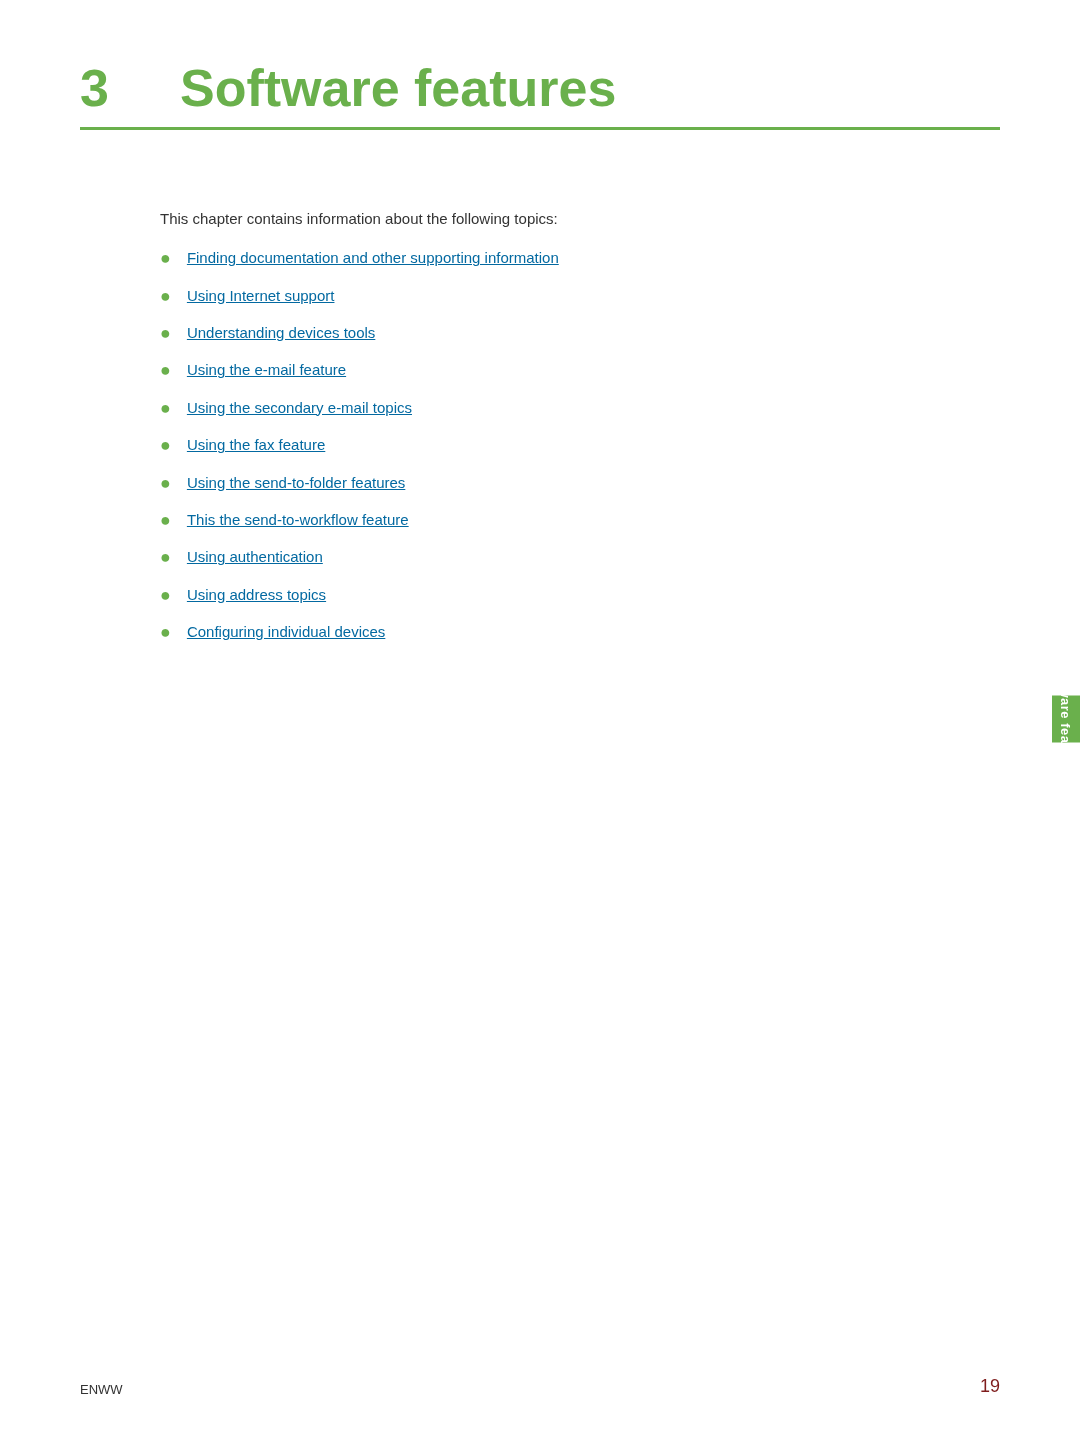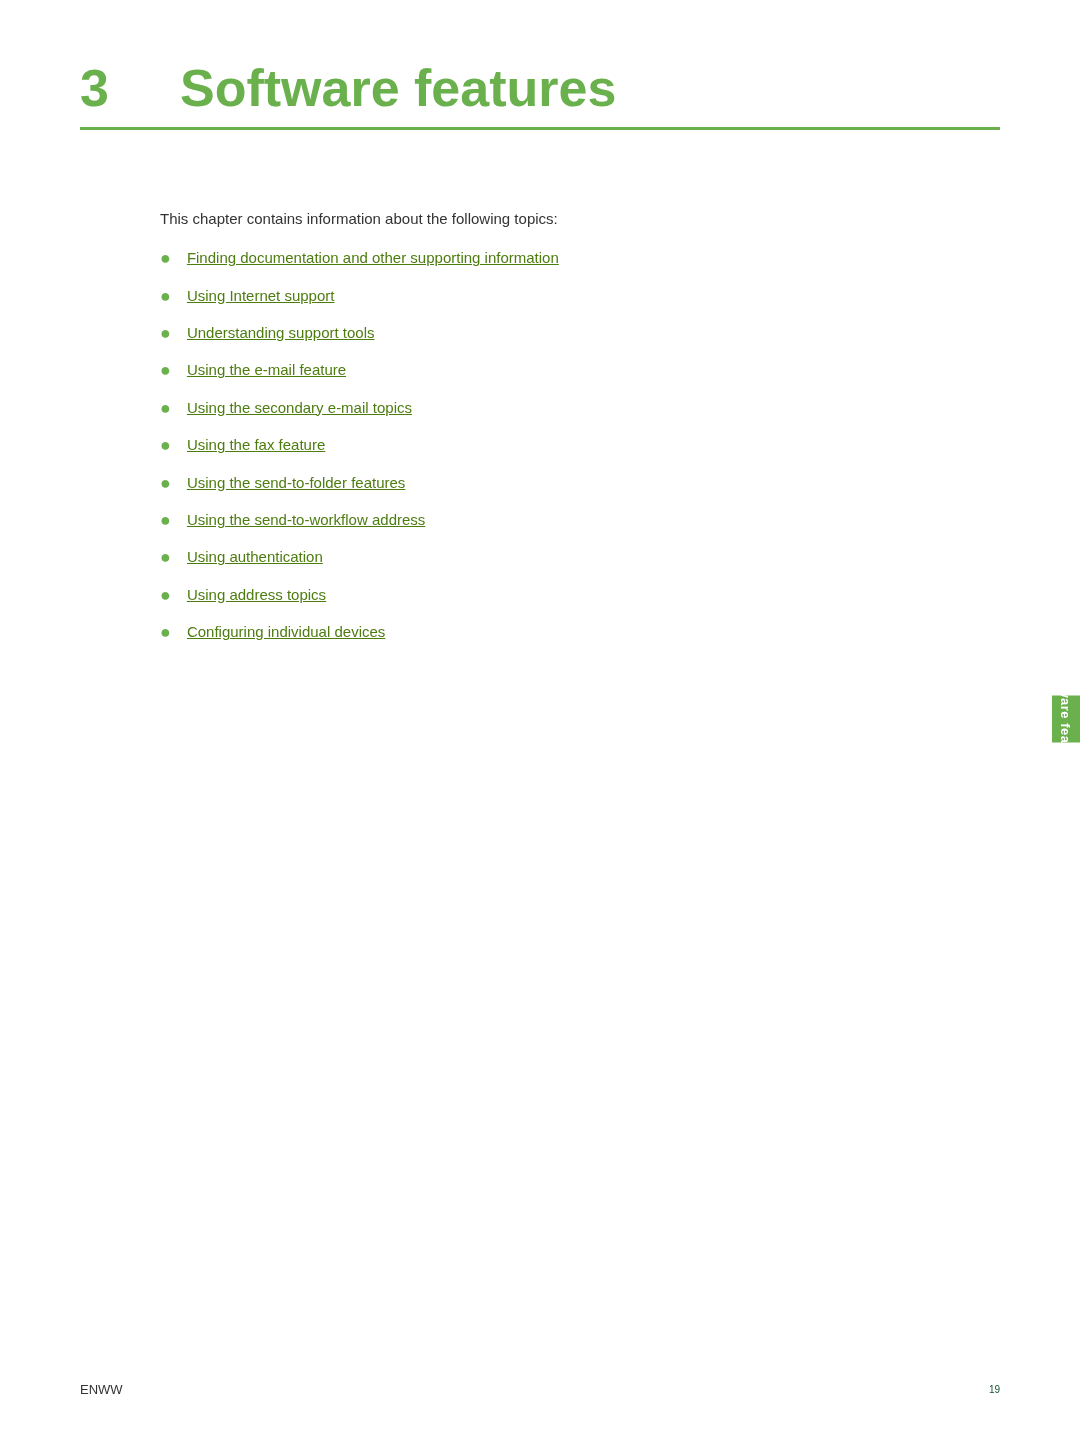--- a/index.html
+++ b/index.html
@@ -70,21 +70,21 @@
 
     .bullet {
       color: #6ab04c;
       font-size: 18px;
       margin-right: 16px;
       line-height: 1.3;
       flex-shrink: 0;
     }
 
     .topic-link {
-      color: #4d7c0f;
+      color: #0369a1;
       cursor: pointer;
       line-height: 1.4;
     }
 
     
     .side-tab {
       position: fixed;
       right: 0;
       top: 50%;
       transform: translateY(-50%);
@@ -107,33 +107,33 @@
     }
 
     
     .page-footer {
       position: absolute;
       bottom: 40px;
       left: 80px;
       right: 80px;
       display: flex;
       justify-content: space-between;
-      align-items: center;
+      align-items: flex-end;
       font-size: 13px;
       color: #333333;
     }
 
     .footer-left {
       font-size: 13px;
       color: #333333;
     }
 
     .footer-right {
-      font-size: 10px;
-      color: #14532d;
+      font-size: 18px;
+      color: #7f1d1d;
     }
   </style>
 </head>
 <body>
 
 <div class="page-container">
 
   <div class="chapter-header">
     <span class="chapter-number">3</span>
     <span class="chapter-title">Software features</span>
@@ -145,41 +145,41 @@
   <li>
         <span class="bullet">●</span>
         <a class="topic-link" href="#">Finding documentation and other supporting information</a>
       </li>
       <li>
         <span class="bullet">●</span>
         <a class="topic-link" href="#">Using Internet support</a>
       </li>
       <li>
         <span class="bullet">●</span>
-        <a class="topic-link" href="#">Understanding support tools</a>
+        <a class="topic-link" href="#">Understanding devices tools</a>
       </li>
       <li>
         <span class="bullet">●</span>
         <a class="topic-link" href="#">Using the e-mail feature</a>
       </li>
       <li>
         <span class="bullet">●</span>
         <a class="topic-link" href="#">Using the secondary e-mail topics</a>
       </li>
       <li>
         <span class="bullet">●</span>
         <a class="topic-link" href="#">Using the fax feature</a>
       </li>
       <li>
         <span class="bullet">●</span>
         <a class="topic-link" href="#">Using the send-to-folder features</a>
       </li>
       <li>
         <span class="bullet">●</span>
-        <a class="topic-link" href="#">Using the send-to-workflow address</a>
+        <a class="topic-link" href="#">This the send-to-workflow feature</a>
       </li>
       <li>
         <span class="bullet">●</span>
         <a class="topic-link" href="#">Using authentication</a>
       </li>
       <li>
         <span class="bullet">●</span>
         <a class="topic-link" href="#">Using address topics</a>
       </li>
       <li>

